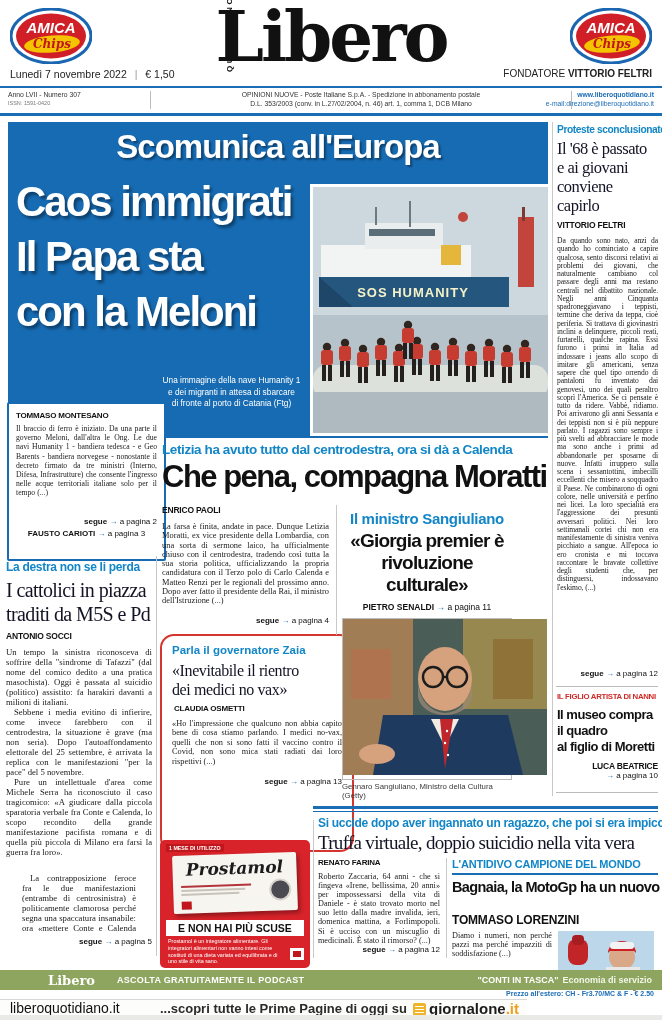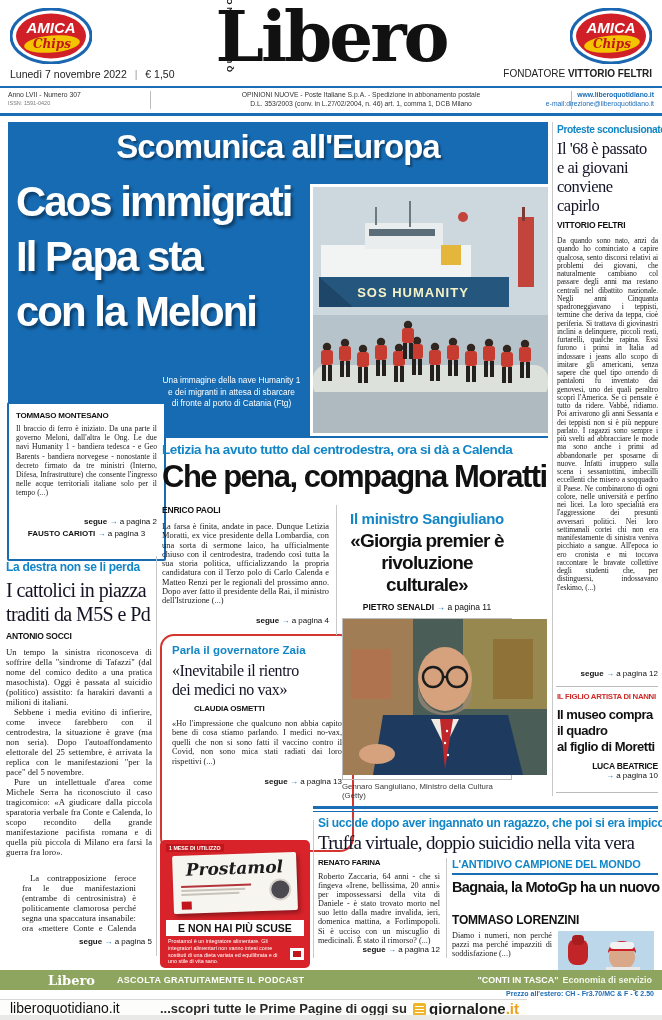--- a/index.html
+++ b/index.html
@@ -252,21 +252,21 @@
       <span>a pagina 4</span>
     </div>
   </section>
 
   <section class="zaia">
     <div class="kicker" style="font-size:11.5px">Parla il governatore Zaia</div>
     <div class="serifhead" style="font-size:16px;line-height:19px;margin-top:5px;letter-spacing:-0.4px">
       <div>«Inevitabile il rientro</div>
       <div>dei medici no vax»</div>
     </div>
-    <div class="byline" style="font-size:8px;margin-top:5px;margin-left:22px">CLAUDIA OSMETTI</div>
+    <div class="byline" style="font-size:8px;margin-top:5px;margin-left:2px">CLAUDIA OSMETTI</div>
     <div class="bodytext just" style="font-size:8.3px;line-height:9.4px;margin-top:6px;height:58px;overflow:hidden">«Ho l'impressione che qualcuno non abbia capito bene di cosa stiamo parlando. I medici no-vax, quelli che non si sono fatti il vaccino contro il Covid, non sono mica stati radiati dai loro rispettivi (...)</div>
     <div class="segue">
       <span class="sg">segue</span>
       <span class="ar">→</span>
       <span>a pagina 13</span>
     </div>
   </section>
 
   <div class="vrule" style="left:336px;top:505px;height:130px"></div>
   <section class="abs" style="left:342px;top:510px;width:170px;text-align:center">

